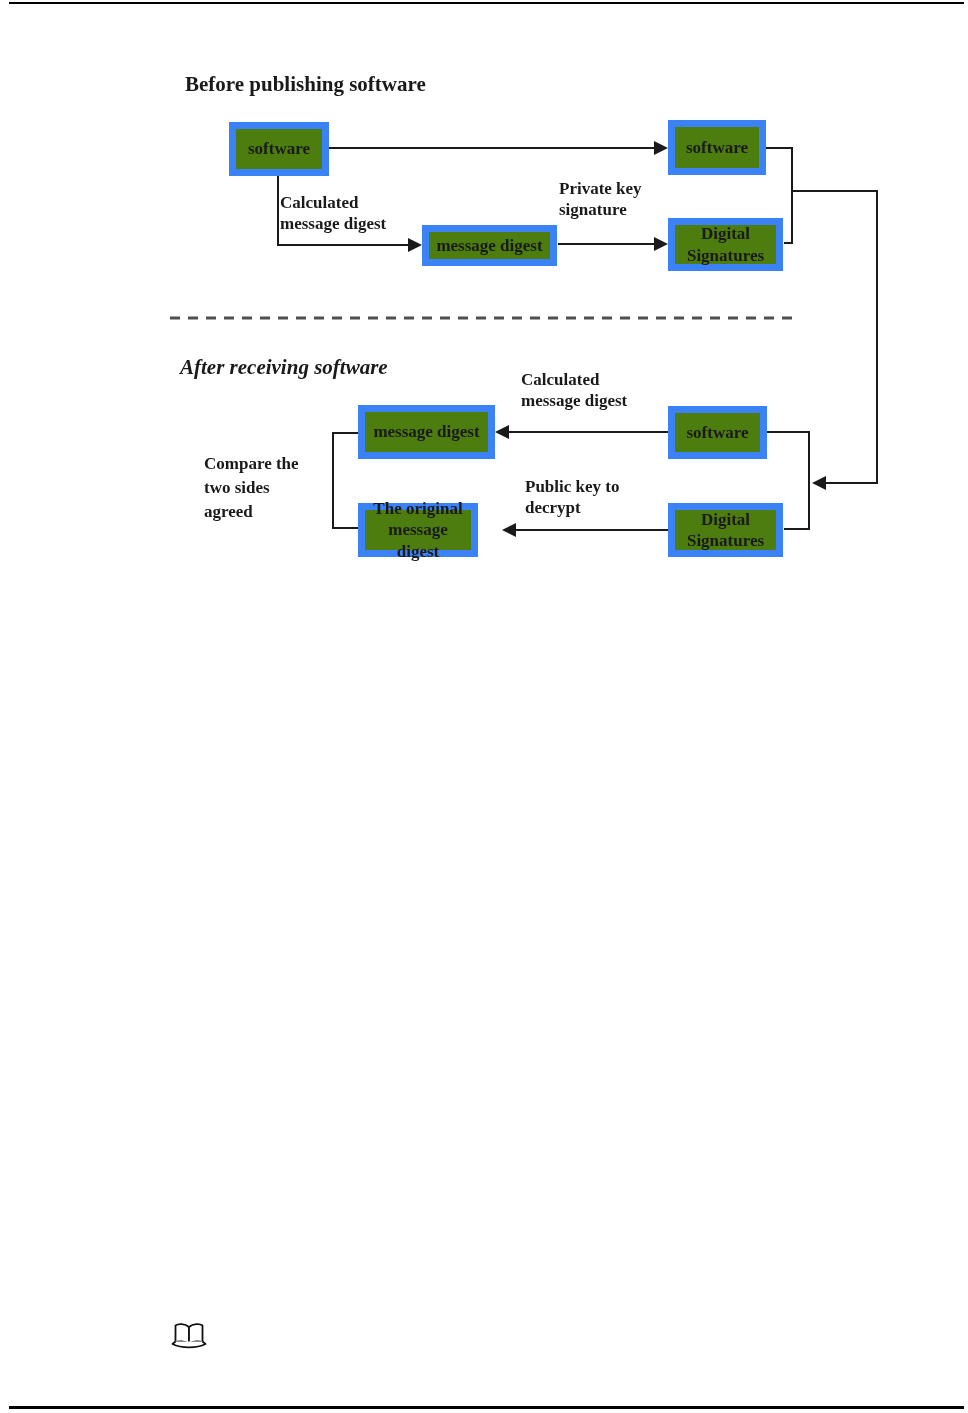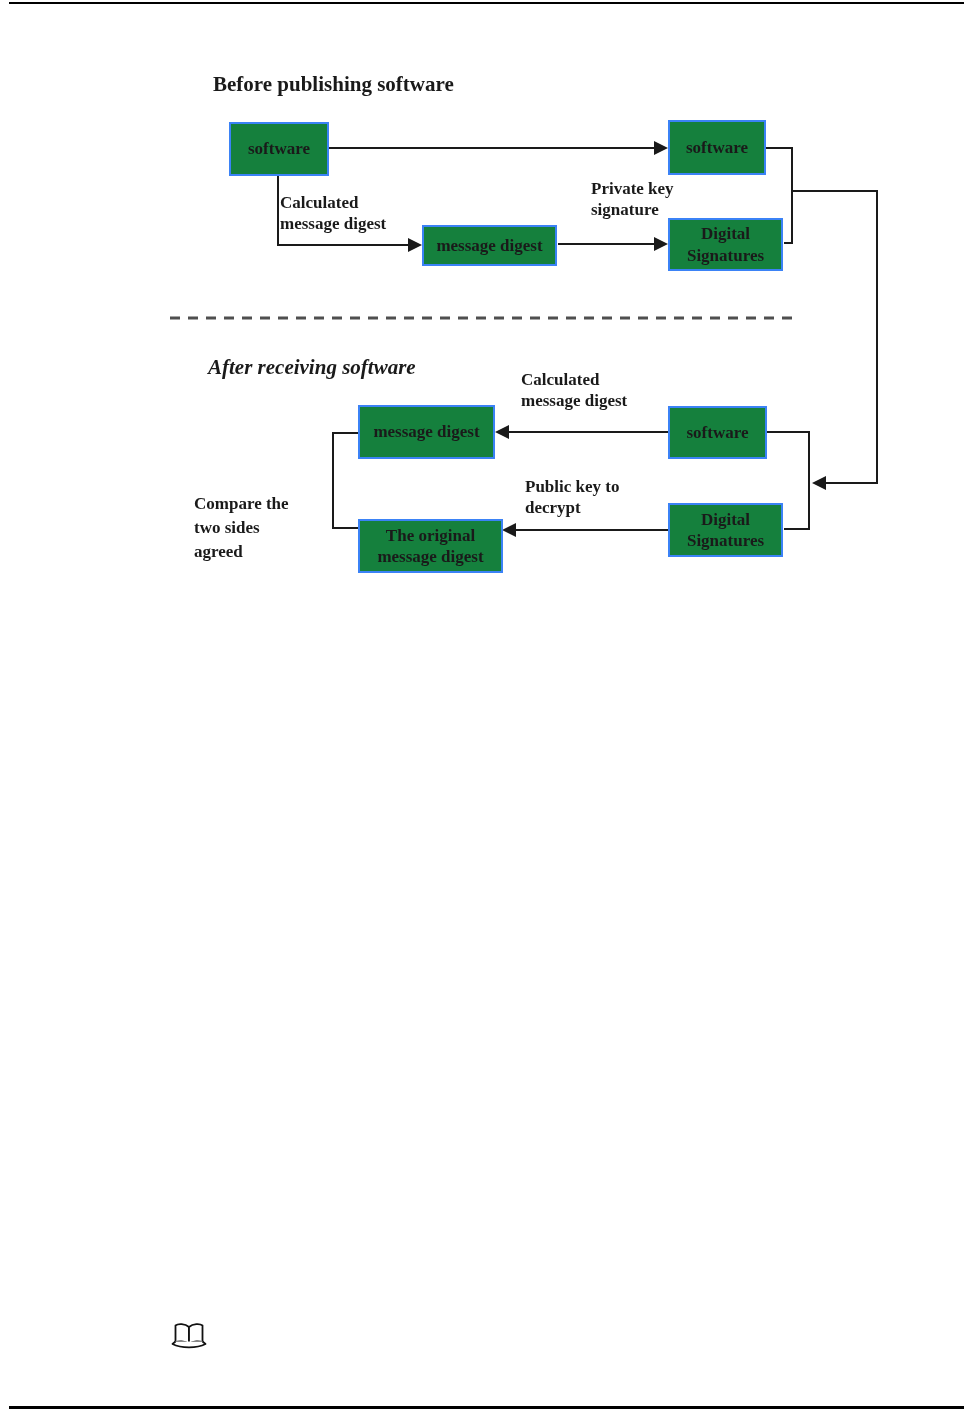--- a/index.html
+++ b/index.html
@@ -23,63 +23,62 @@
     width: 968px; height: 1413px;
     pointer-events: none;
   }
 
   .section-title {
     position: absolute;
     font-size: 21px;
     font-weight: bold;
     white-space: nowrap;
     color: #1a1a1a;
-    margin-left: 28px;
   }
   .title-before { left: 185px; top: 72px; }
   .title-after  { left: 180px; top: 355px; font-style: italic; }
 
   .dbox {
     position: absolute;
-    border: 2px solid #3b82f6;
-    background: #15803d;
+    border: 7px solid #3b82f6;
+    background: #4d7c0f;
     display: flex;
     align-items: center;
     justify-content: center;
     text-align: center;
     font-size: 17px;
     font-weight: bold;
     line-height: 1.25;
     white-space: pre-line;
   }
   
   .b-soft-src { left: 229px; top: 122px; width: 100px; height: 54px; }
   .b-soft-dst { left: 668px; top: 120px; width:  98px; height: 55px; }
   .b-msgdig   { left: 422px; top: 225px; width: 135px; height: 41px; }
   .b-digsig   { left: 668px; top: 218px; width: 115px; height: 53px; }
   
   .b-msgdig2  { left: 358px; top: 405px; width: 137px; height: 54px; }
   .b-soft2    { left: 668px; top: 406px; width:  99px; height: 53px; }
-  .b-orig     { left: 358px; top: 503px; width: 145px; height: 54px; margin-top: 16px; }
+  .b-orig     { left: 358px; top: 503px; width: 120px; height: 54px; }
   .b-digsig2  { left: 668px; top: 503px; width: 115px; height: 54px; }
 
   .flabel {
     position: absolute;
     font-size: 17px;
     font-weight: bold;
     line-height: 21px;
     text-align: left;
     white-space: pre-line;
     color: #1a1a1a;
   }
   .lab-calc-top   { left: 280px; top: 192px; width: 140px; }
-  .lab-privkey    { left: 559px; top: 178px; width: 130px; text-align: left; margin-left: 32px; }
+  .lab-privkey    { left: 559px; top: 178px; width: 130px; text-align: left; }
   .lab-calc-bot   { left: 521px; top: 369px; width: 136px; }
   .lab-pubkey     { left: 525px; top: 476px; width: 130px; }
-  .lab-compare    { left: 194px; top: 452px; width: 126px; line-height: 24px; margin-top: 40px; }
+  .lab-compare    { left: 204px; top: 452px; width: 126px; line-height: 24px; }
 </style>
 </head>
 <body>
 
 <div class="page">
 
   <div class="rule top"></div>
   <div class="rule bottom"></div>
 
   <svg class="overlay" viewBox="0 0 968 1413" xmlns="http://www.w3.org/2000/svg">

